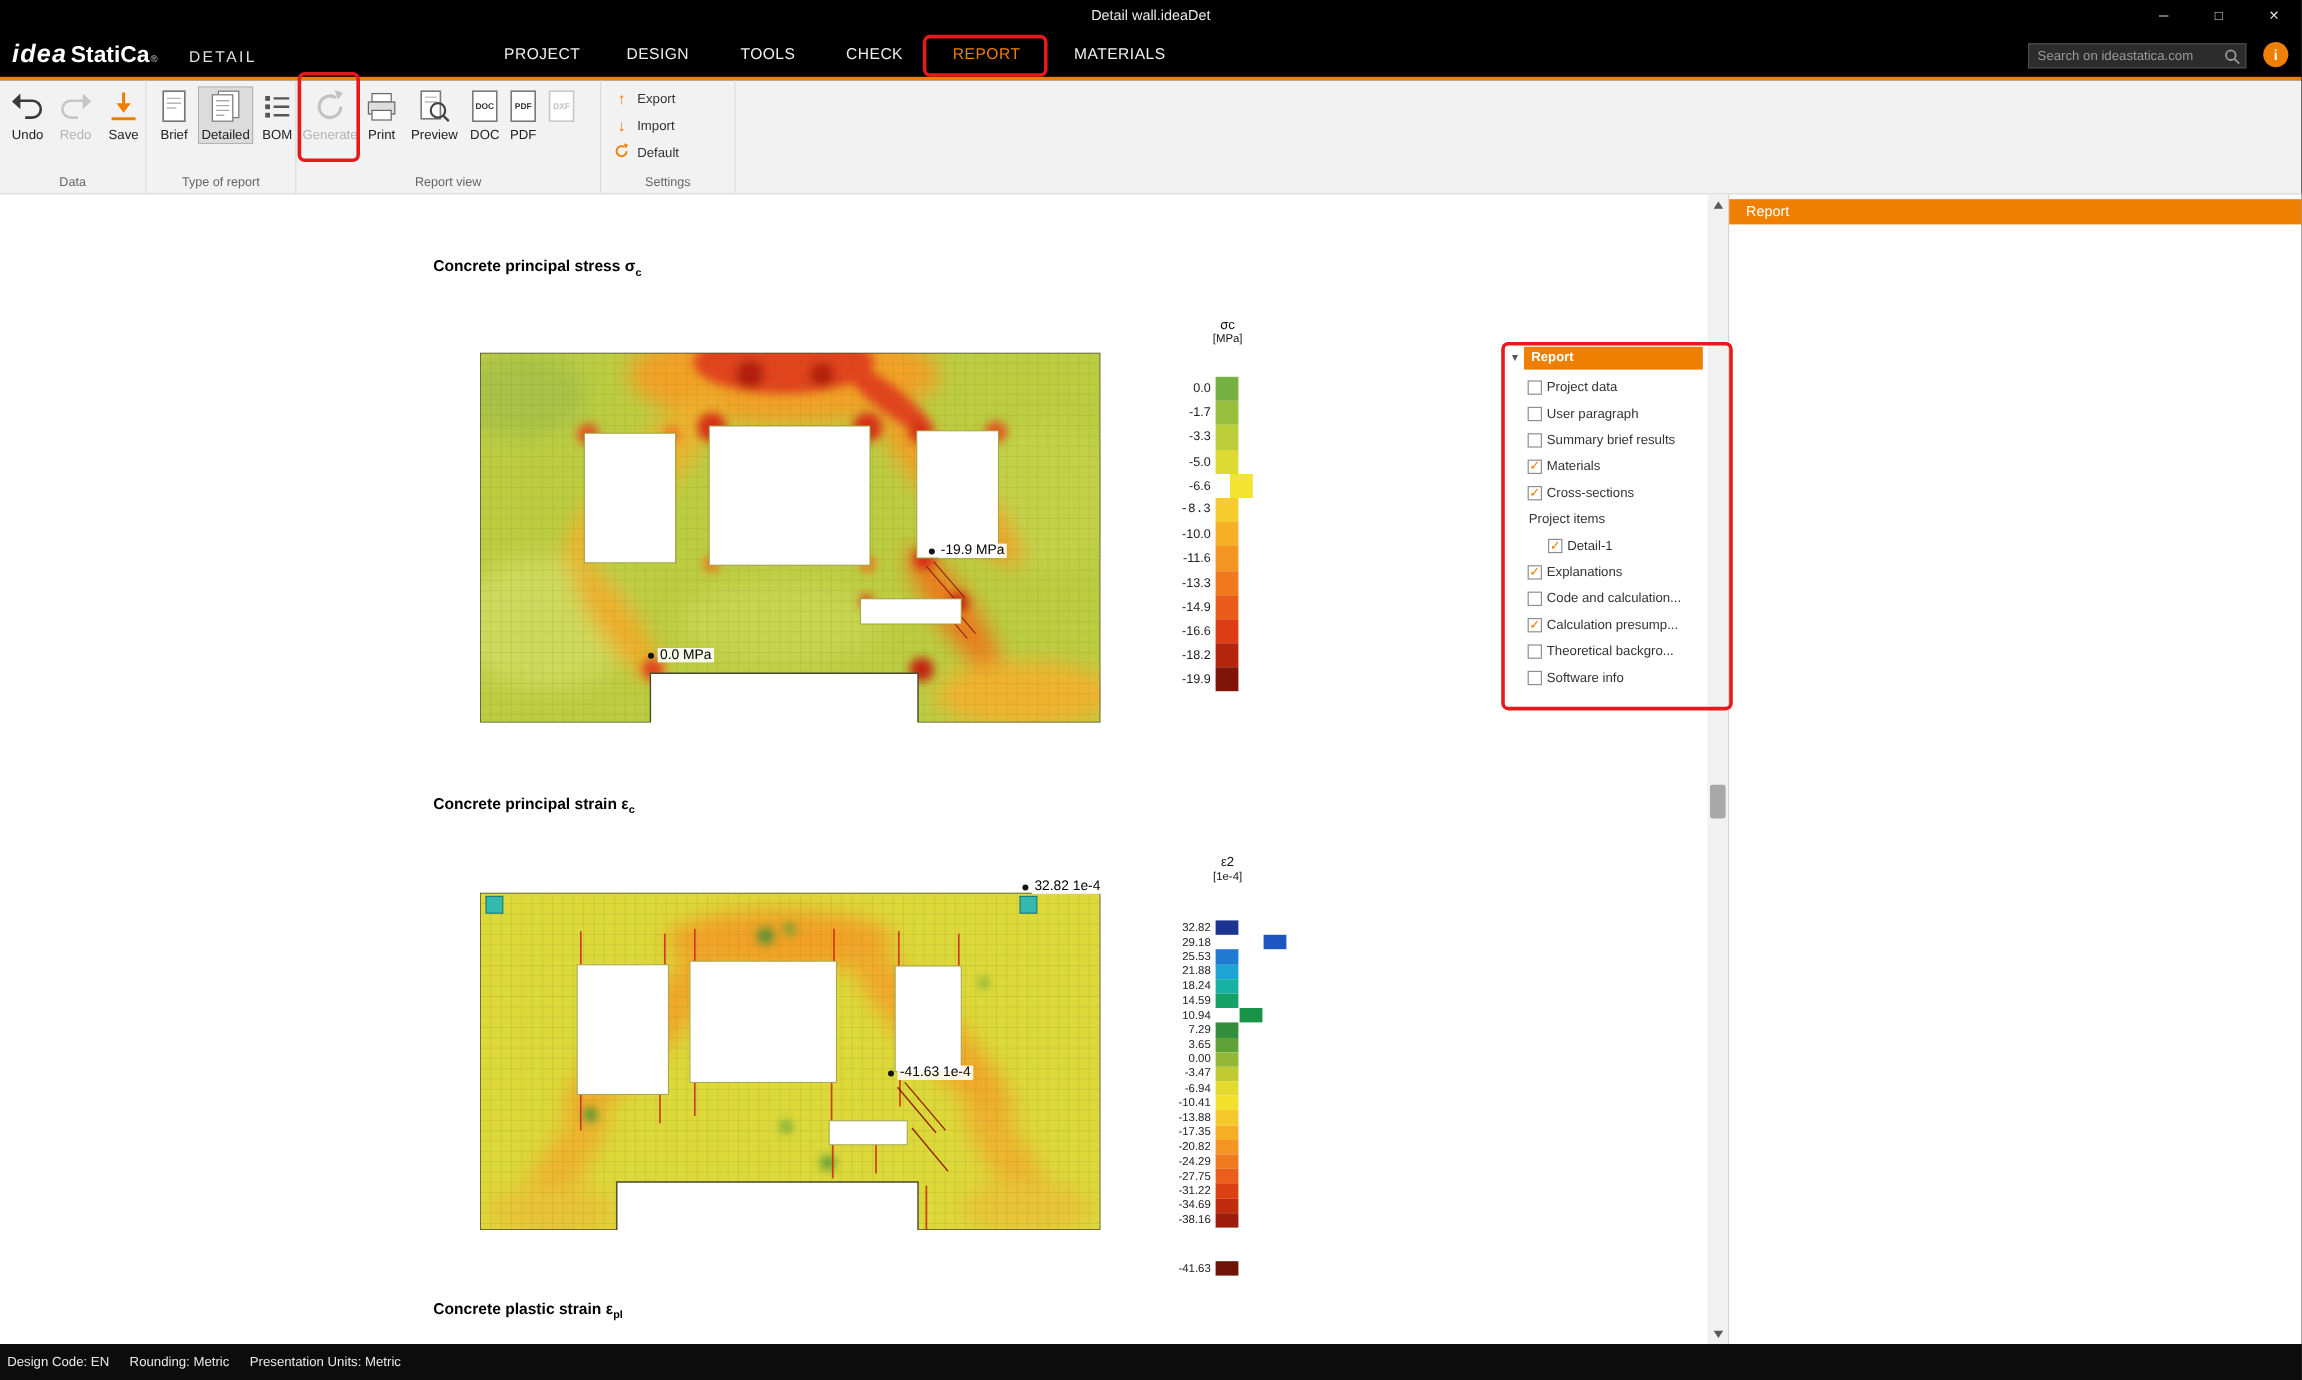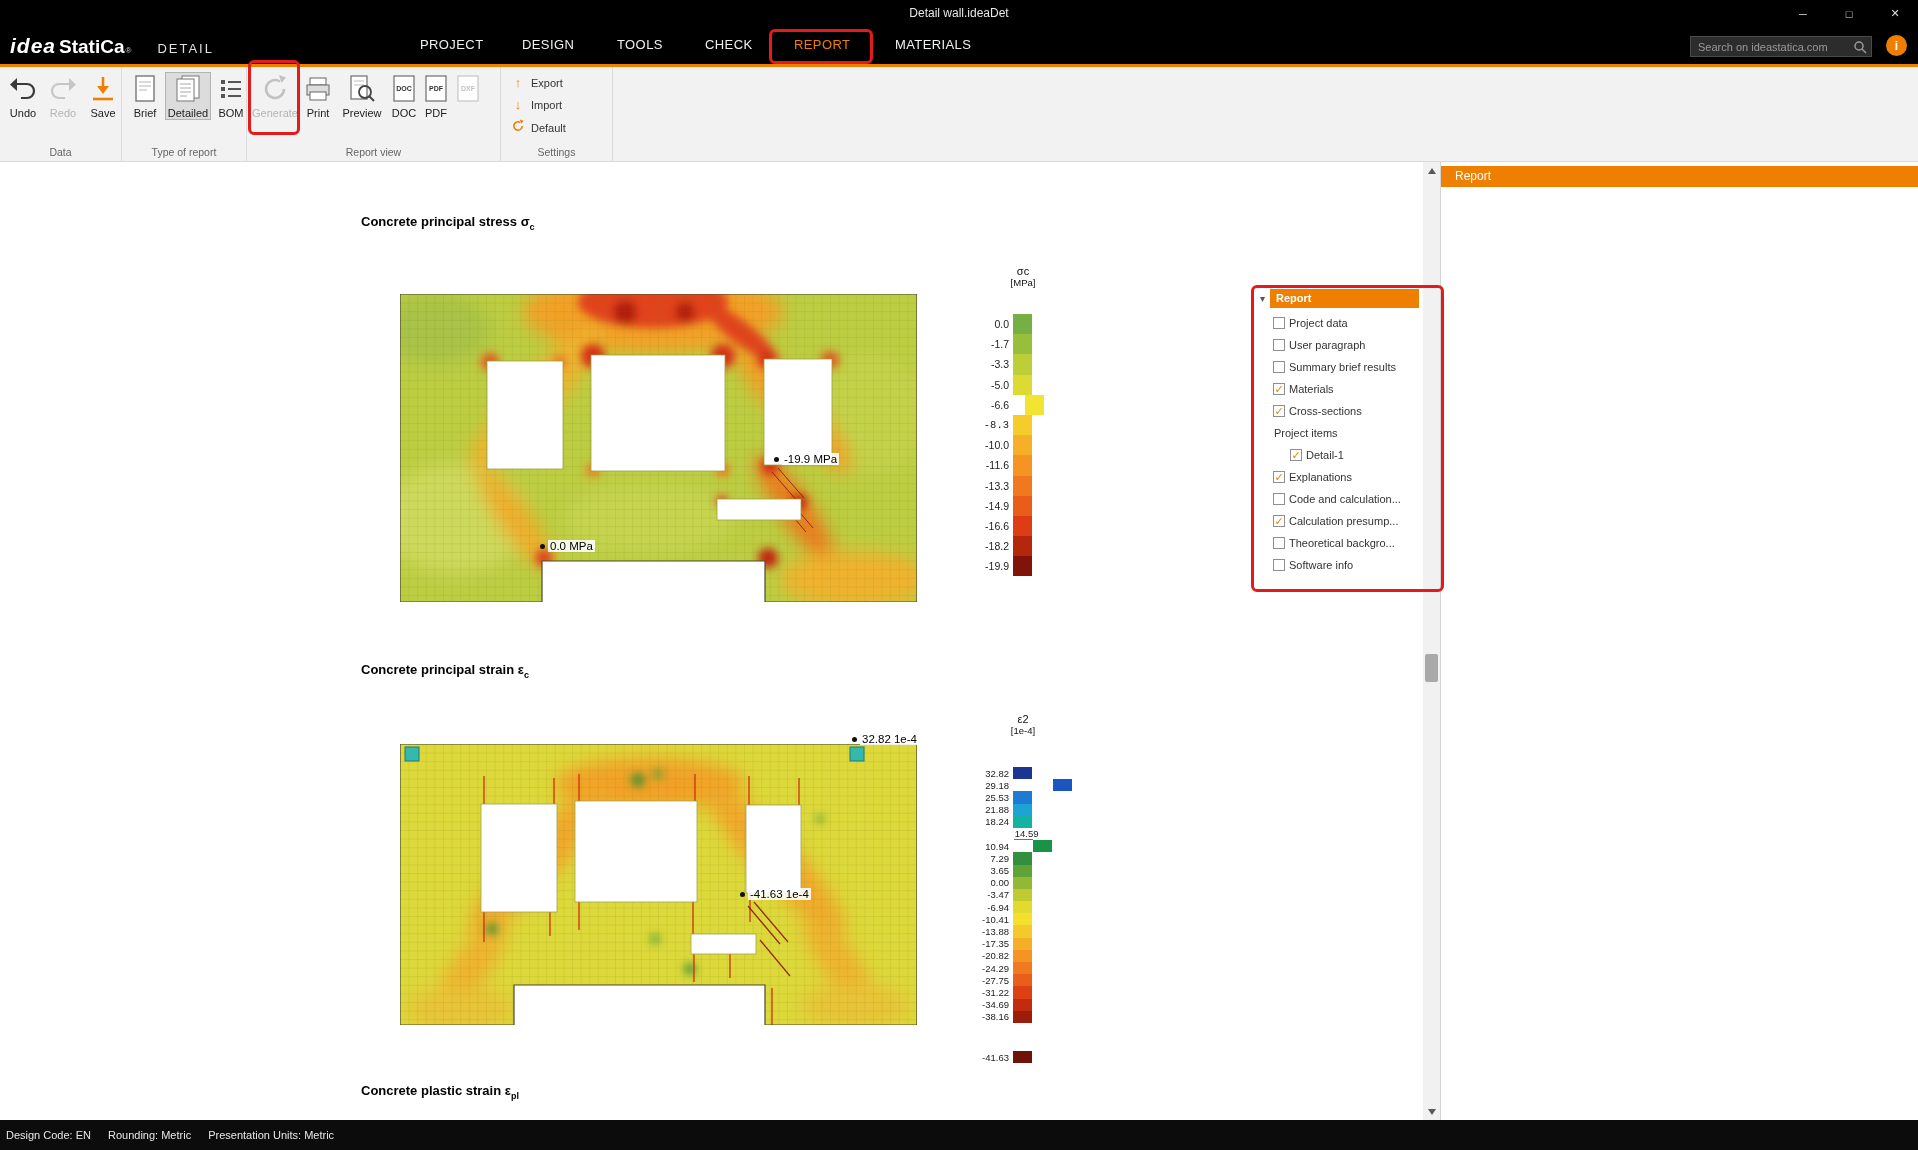--- a/index.html
+++ b/index.html
@@ -550,21 +550,21 @@
           <span class="scale-swatch" style="background: rgb(31, 122, 210);"></span>
         </div>
         <div class="scale-row" style="height: 12.2px;">
           <span class="scale-num">21.88</span>
           <span class="scale-swatch" style="background: rgb(27, 164, 212);"></span>
         </div>
         <div class="scale-row" style="height: 12.2px;">
           <span class="scale-num">18.24</span>
           <span class="scale-swatch" style="background: rgb(21, 178, 164);"></span>
         </div>
-        <div class="scale-row" style="height: 12.2px; flex-direction: column;">
+        <div class="scale-row" style="height: 12.2px;">
           <span class="scale-num">14.59</span>
           <span class="scale-swatch" style="background: rgb(20, 162, 105);"></span>
         </div>
         <div class="scale-row" style="height: 12.2px; gap: 20px;">
           <span class="scale-num">10.94</span>
           <span class="scale-swatch" style="background: rgb(25, 147, 72);"></span>
         </div>
         <div class="scale-row" style="height: 12.2px;">
           <span class="scale-num">7.29</span>
           <span class="scale-swatch" style="background: rgb(51, 143, 60);"></span>

